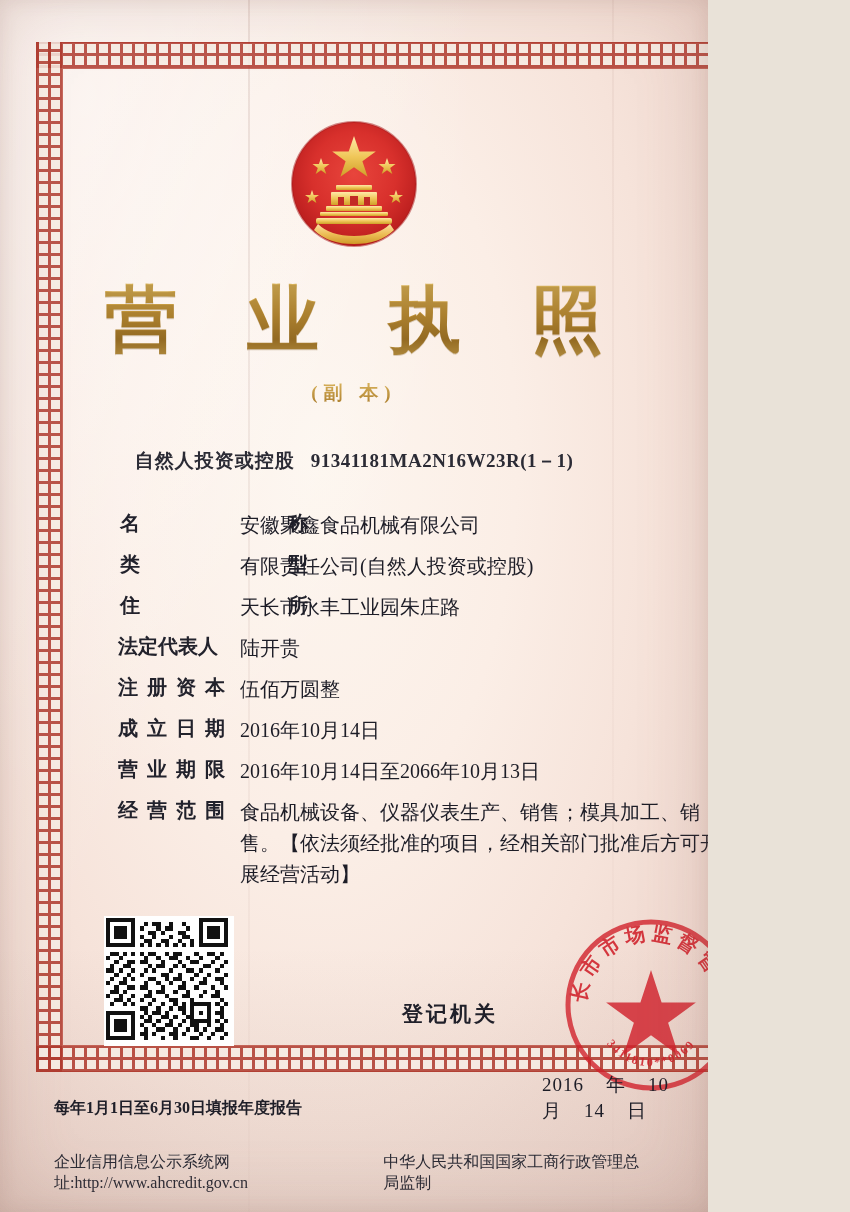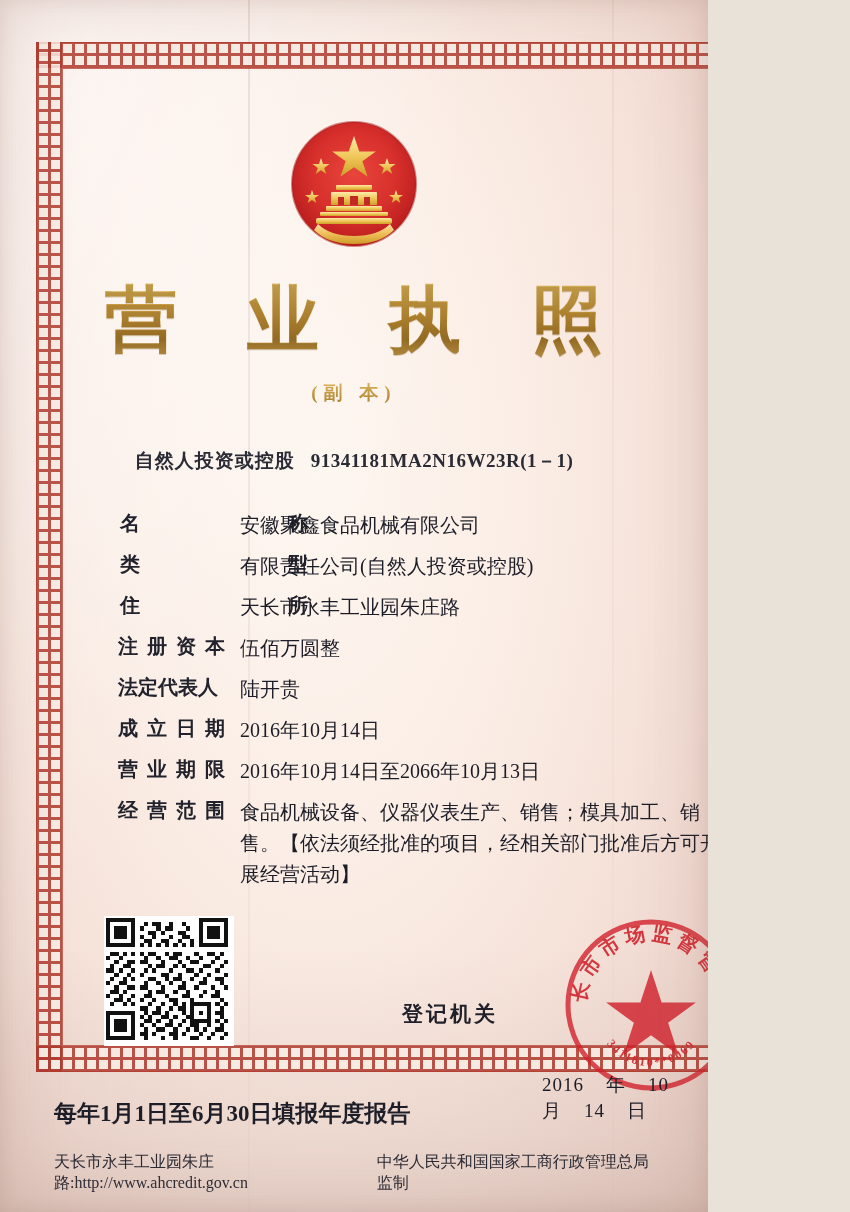--- a/index.html
+++ b/index.html
@@ -217,21 +217,21 @@
     font-weight: 500;
   }
   .date-line span { margin-right: 6px; margin-left: 16px; }
   .date-line .num { font-family: "Liberation Serif", serif; }
 
   
   .annual-note {
     position: absolute;
     left: 54px;
     top: 1098px;
-    font-size: 23px;
+    font-size: 16px;
     font-weight: 700;
     color: #1e1e28;
     letter-spacing: 0px;
   }
   .footer {
     position: absolute;
     left: 0; right: 0;
     top: 1152px;
     padding: 0 54px;
     display: flex;
@@ -331,26 +331,26 @@
     </div>
     <div class="field">
       <div class="field-label label-2">类　　型</div>
       <div class="field-value">有限责任公司(自然人投资或控股)</div>
     </div>
     <div class="field">
       <div class="field-label label-2">住　　所</div>
       <div class="field-value">天长市永丰工业园朱庄路</div>
     </div>
     <div class="field">
+      <div class="field-label label-4">法定代表人</div>
+      <div class="field-value">陆开贵</div>
+    </div>
+    <div class="field">
       <div class="field-label label-5">注 册 资 本</div>
       <div class="field-value">伍佰万圆整</div>
-    </div>
-    <div class="field">
-      <div class="field-label label-4">法定代表人</div>
-      <div class="field-value">陆开贵</div>
     </div>
     <div class="field">
       <div class="field-label label-5">成 立 日 期</div>
       <div class="field-value">2016年10月14日</div>
     </div>
     <div class="field">
       <div class="field-label label-5">营 业 期 限</div>
       <div class="field-value">2016年10月14日至2066年10月13日</div>
     </div>
     <div class="field">
@@ -599,18 +599,18 @@
     </svg>
   </div>
 
   <div class="date-line">
     <span class="num">2016</span><span>年</span><span class="num">10</span><span>月</span><span class="num">14</span><span>日</span>
   </div>
 
   <div class="annual-note">每年1月1日至6月30日填报年度报告</div>
 
   <div class="footer">
-    <div class="left">天长市永丰工业园朱庄路:http://www.ahcredit.gov.cn</div>
+    <div class="left">企业信用信息公示系统网址:http://www.ahcredit.gov.cn</div>
     <div class="right">中华人民共和国国家工商行政管理总局监制</div>
   </div>
 
   <div class="edge-shadow"></div>
 </div>
 
 </body></html>

